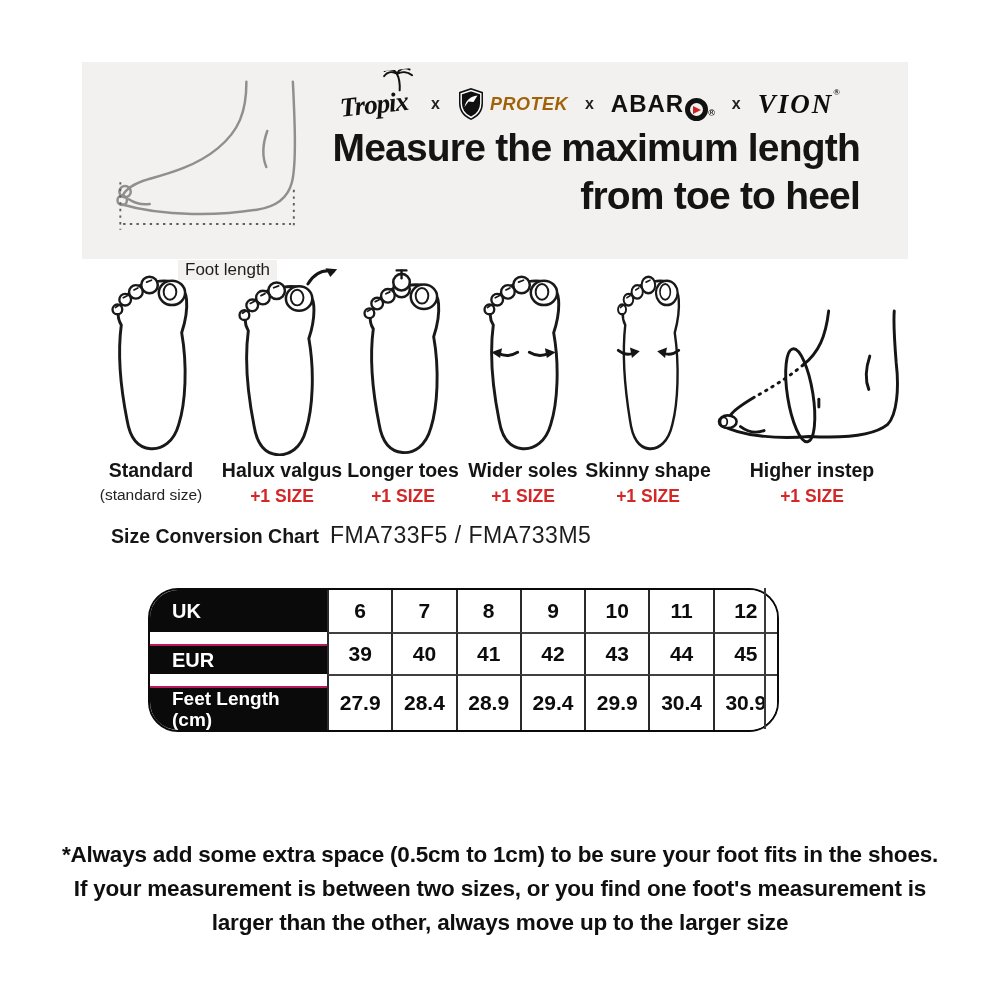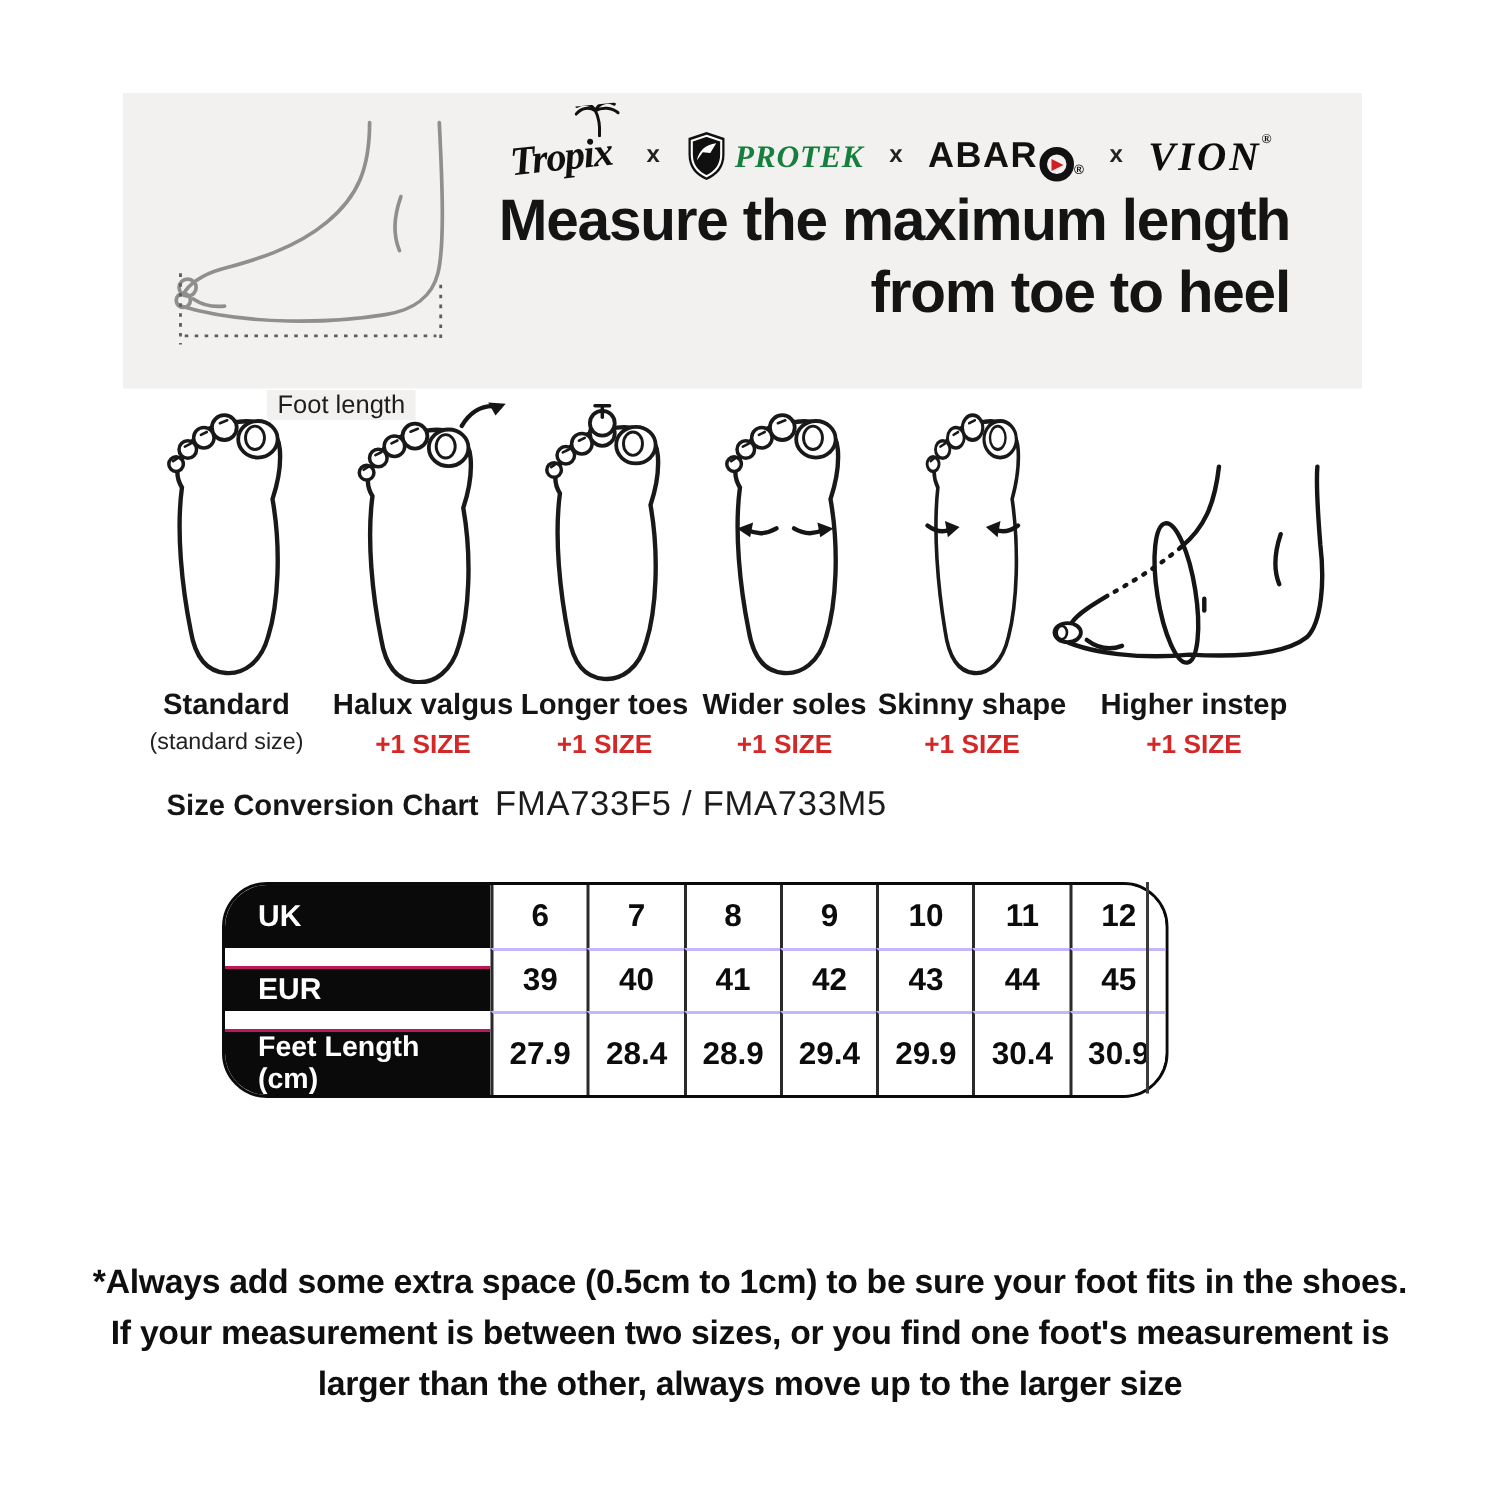--- a/index.html
+++ b/index.html
@@ -12,21 +12,21 @@
   .foot-length-label{position:absolute;left:96px;top:198px;background:#f2f1ef;
         padding:0 7px;font-size:17px;color:#1d1d1d;z-index:2;}
   .logo-row{position:absolute;left:258px;top:16px;height:52px;display:flex;
         align-items:center;gap:15px;}
   .logo-sep{font-size:16px;font-weight:700;color:#222;padding:0 2px;}
   .tropix{position:relative;font-family:"Liberation Serif","DejaVu Serif",serif;
         font-style:italic;font-weight:700;font-size:27px;color:#101010;
         transform:rotate(-6deg);padding-right:6px;letter-spacing:-1px;}
   .tropix .palm{position:absolute;top:-17px;right:-2px;}
   .protek{display:flex;align-items:center;gap:5px;}
-  .protek-text{font-size:21px;font-weight:800;font-style:italic;letter-spacing:.5px;color:#15803d;font-family:Liberation Serif, serif;}
+  .protek-text{font-size:18px;font-weight:800;font-style:italic;letter-spacing:.5px;color:#a16207;}
   .abaro{display:flex;align-items:flex-end;}
   .abaro-text{font-size:24px;font-weight:800;letter-spacing:1px;color:#111;}
   .abaro-o{position:relative;display:inline-block;width:13px;height:13px;border:5px solid #111;
         border-radius:50%;margin-left:1px;top:3px;}
   .abaro-o .tri{position:absolute;left:3px;top:2.5px;width:0;height:0;
         border-left:8px solid #cf1f25;border-top:4px solid transparent;border-bottom:4px solid transparent;}
   .reg{font-size:9px;font-weight:700;color:#111;margin-top:-2px;}
   .vion{display:flex;align-items:flex-start;font-family:"Liberation Serif","DejaVu Serif",serif;
         font-size:27px;font-weight:600;letter-spacing:2px;color:#0d0d0d;font-style:italic;}
   .headline{position:absolute;right:48px;top:62px;text-align:right;
@@ -48,21 +48,21 @@
   .size-table{position:absolute;left:148px;top:588px;width:627px;height:140px;
         border:2.5px solid #0a0a0a;border-radius:30px;overflow:hidden;background:#fff;}
   .size-grid{display:grid;width:100%;height:100%;
         grid-template-columns:177px repeat(7,1fr);grid-template-rows:1fr 1fr 1fr;}
   .hcell{background:#0a0a0a;color:#fff;font-weight:700;font-size:20px;
         display:flex;align-items:center;padding-left:22px;}
   .hcell.wrap{font-size:19px;line-height:21px;padding-right:18px;}
   .hsep{border-top:2px solid #be185d;margin-top:12px;}
   .dcell{background:#fff;color:#0c0c0c;font-weight:700;font-size:21px;
         display:flex;align-items:center;justify-content:center;border-left:2px solid #2a2a2a;}
-  .bt{border-top:2px solid #c4b5fd;}
+  .bt{border-top:2px solid #404040;}
   .table-edge{position:absolute;left:764px;top:588px;width:2px;height:141px;background:#3a3a3a;}
 
   
   .disclaimer{position:absolute;left:0;right:0;top:838px;text-align:center;
         font-size:22.5px;font-weight:600;line-height:34px;letter-spacing:-0.2px;color:#0f0f0f;}
 
   .hidden-defs{position:absolute;width:0;height:0;overflow:hidden;}
 </style>
 </head>
 <body>
@@ -206,21 +206,21 @@
         <path d="M27,84 Q35,90 42,87"></path>
         <path d="M89,84 Q81,90 74,87"></path>
       </g>
       <polygon points="49,85 39,81 41,92" fill="#151515"></polygon>
       <polygon points="67,85 77,81 75,92" fill="#151515"></polygon>
     </svg>
     <div class="foot-label">Skinny shape</div>
     <div class="foot-sub">+1 SIZE</div>
   </div>
 
-  <div class="foot-fig" style="left:686px;width:220px;">
+  <div class="foot-fig" style="left:702px;width:220px;">
     <svg width="210" height="188" viewBox="0 0 210 192">
       <g fill="none" stroke="#151515" stroke-width="3" stroke-linecap="round">
         <path d="M122,44 C119,70 112,86 96,99"></path>
         <path d="M96,99 C78,114 60,124 46,132" stroke-dasharray="1.5,6"></path>
         <path d="M46,132 C36,138 26,144 22,150"></path>
         <path d="M12,160 C32,172 72,175 102,172 C137,174 167,172 182,160 C192,150 194,122 191,97 C189,72 188,57 189,44"></path>
         <path d="M32,162 c8,6 16,7 24,4"></path>
         <path d="M164,90 C160,102 159,114 163,124"></path>
         <line x1="112" y1="134" x2="112" y2="142"></line>
       </g>

